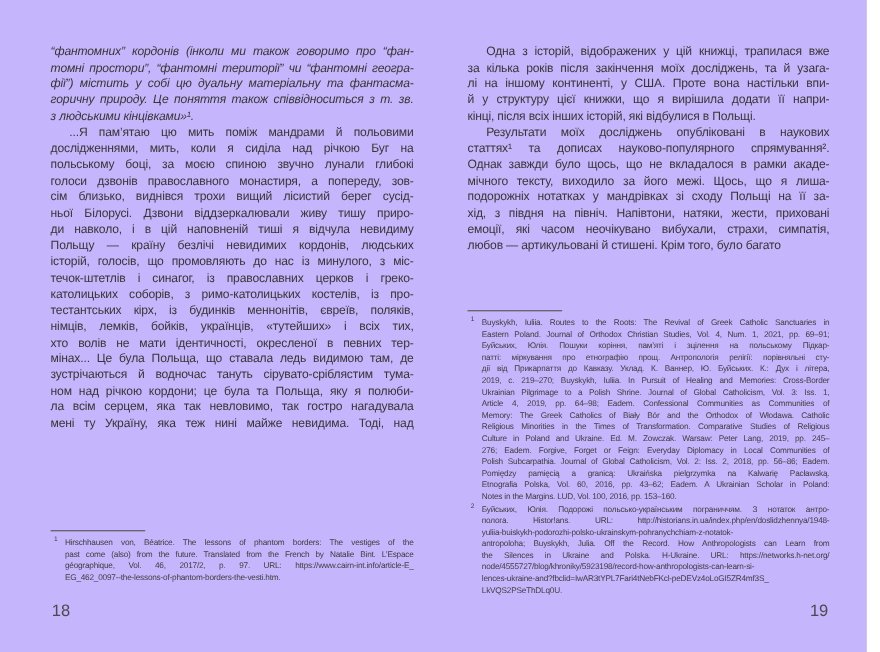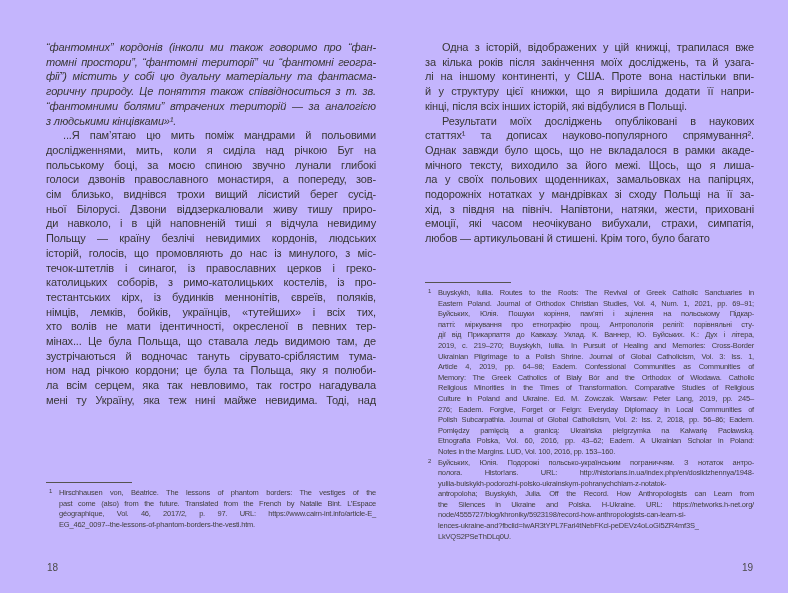--- a/index.html
+++ b/index.html
@@ -70,40 +70,39 @@
     font-size: 7.5px;
     line-height: 10.6px;
     letter-spacing: -0.2px;
     text-align: justify;
     text-align-last: justify;
   }
   .fn-line.last { text-align-last: left; }
 
   .page-number {
     position: absolute;
-    top: 562px;
-    font-size: 10px;
+    top: 547px;
+    font-size: 15px;
     color: #4c4b49;
   }
   .page.left  .page-number { left: 1px; }
   .page.right .page-number { right: 1px; }
 </style>
 </head>
 <body>
 
 <div class="spread">
 
   <section class="page left">
     <div class="body">
         <div class="para italic">
           <div class="line">“фантомних” кордонів (інколи ми також говоримо про “фан-</div>
           <div class="line">томні простори”, “фантомні території” чи “фантомні геогра-</div>
           <div class="line">фії”) містить у собі цю дуальну матеріальну та фантасма-</div>
           <div class="line">горичну природу. Це поняття також співвідноситься з т. зв.</div>
-          <div class="line">“фантомними болями” втрачених територій — за аналогією</div>
           <div class="line last">з людськими кінцівками»¹.</div>
         </div>
         <div class="para indent">
           <div class="line">...Я пам’ятаю цю мить поміж мандрами й польовими</div>
           <div class="line">дослідженнями, мить, коли я сиділа над річкою Буг на</div>
           <div class="line">польському боці, за моєю спиною звучно лунали глибокі</div>
           <div class="line">голоси дзвонів православного монастиря, а попереду, зов-</div>
           <div class="line">сім близько, виднівся трохи вищий лісистий берег сусід-</div>
           <div class="line">ньої Білорусі. Дзвони віддзеркалювали живу тишу приро-</div>
           <div class="line">ди навколо, і в цій наповненій тиші я відчула невидиму</div>
@@ -143,21 +142,20 @@
           <div class="line">за кілька років після закінчення моїх досліджень, та й узага-</div>
           <div class="line">лі на іншому континенті, у США. Проте вона настільки впи-</div>
           <div class="line">й у структуру цієї книжки, що я вирішила додати її напри-</div>
           <div class="line last">кінці, після всіх інших історій, які відбулися в Польщі.</div>
         </div>
         <div class="para indent">
           <div class="line">Результати моїх досліджень опубліковані в наукових</div>
           <div class="line">статтях¹ та дописах науково-популярного спрямування².</div>
           <div class="line">Однак завжди було щось, що не вкладалося в рамки акаде-</div>
           <div class="line">мічного тексту, виходило за його межі. Щось, що я лиша-</div>
-          <div class="line">ла у своїх польових щоденниках, замальовках на папірцях,</div>
           <div class="line">подорожніх нотатках у мандрівках зі сходу Польщі на її за-</div>
           <div class="line">хід, з півдня на північ. Напівтони, натяки, жести, приховані</div>
           <div class="line">емоції, які часом неочікувано вибухали, страхи, симпатія,</div>
           <div class="line last">любов — артикульовані й стишені. Крім того, було багато</div>
         </div>
       </div>
     <div class="footnote-area">
       <div class="fn-rule"></div>
       <div class="fn-list">
           <div class="footnote">

